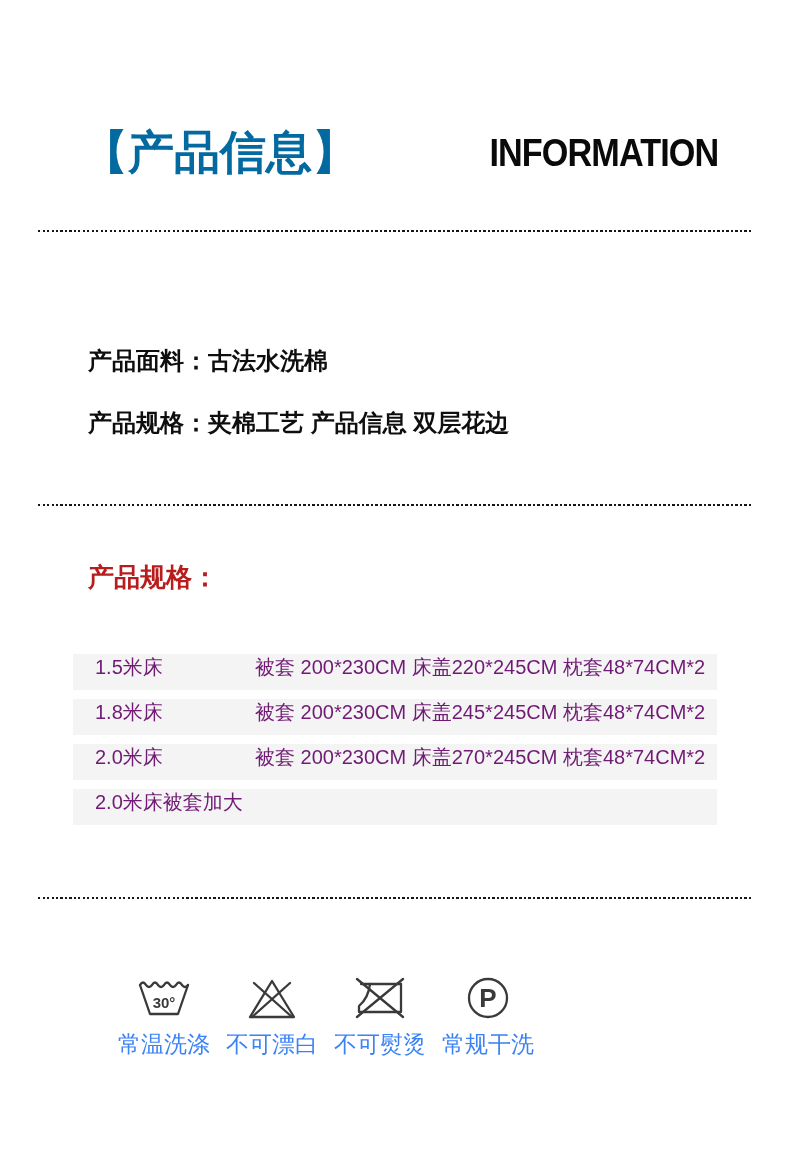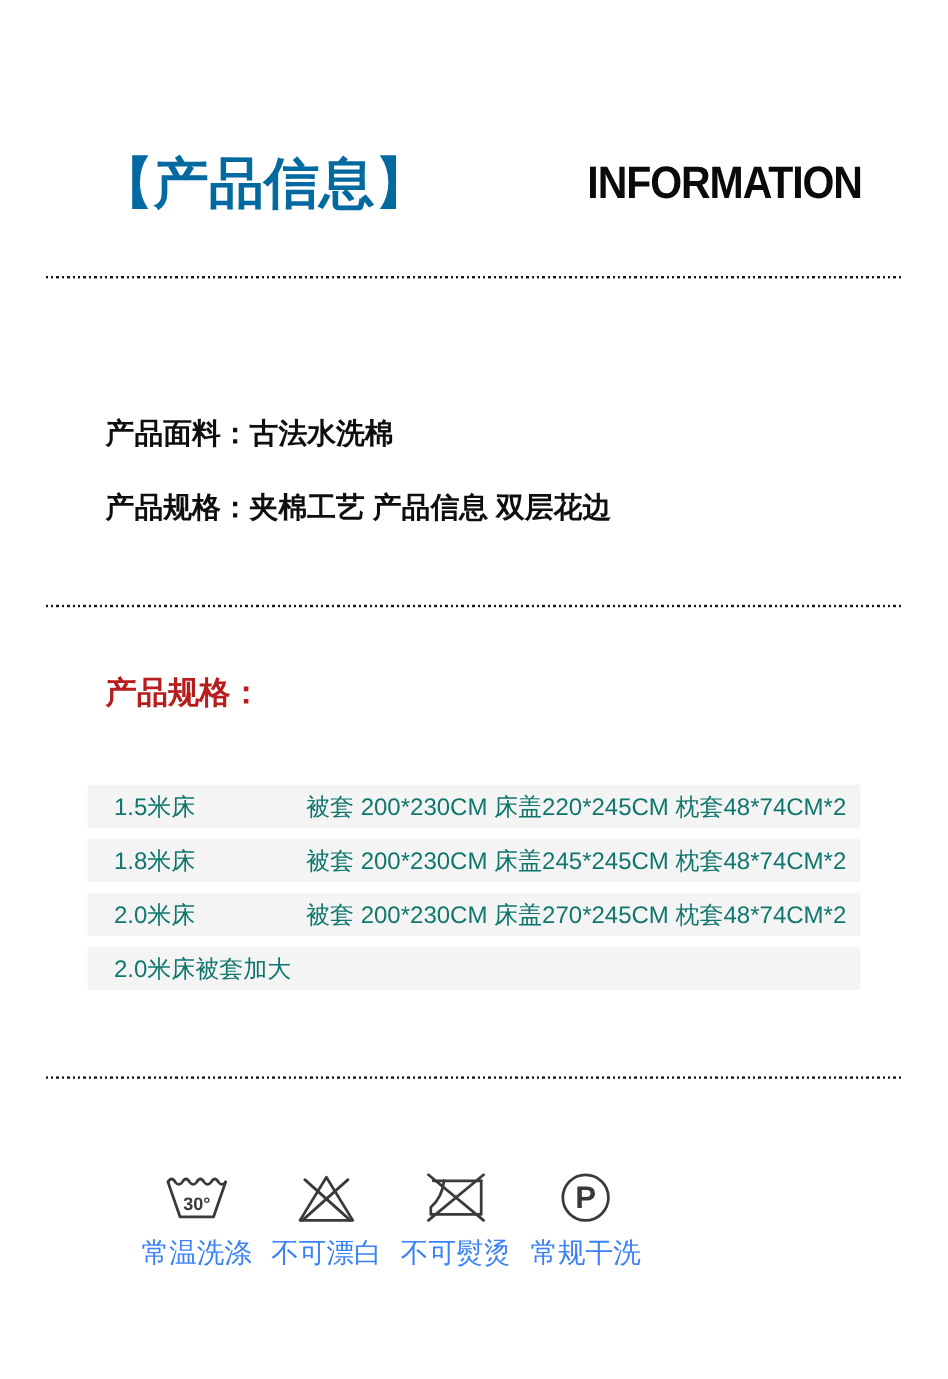--- a/index.html
+++ b/index.html
@@ -72,26 +72,26 @@
     white-space: nowrap;
   }
   .spec-table {
     position: absolute;
     left: 73px;
     top: 654px;
     width: 644px;
   }
   .spec-row {
     display: flex;
-    align-items: center;
+    align-items: flex-start;
     height: 36px;
     margin-bottom: 9px;
     background: #f4f4f4;
     font-size: 20px;
-    color: #0f766e;
+    color: #701a75;
     white-space: nowrap;
   }
   .spec-size {
     flex: none;
     width: 160px;
     margin-left: 22px;
   }
   .spec-dims {
     flex: 1;
   }

